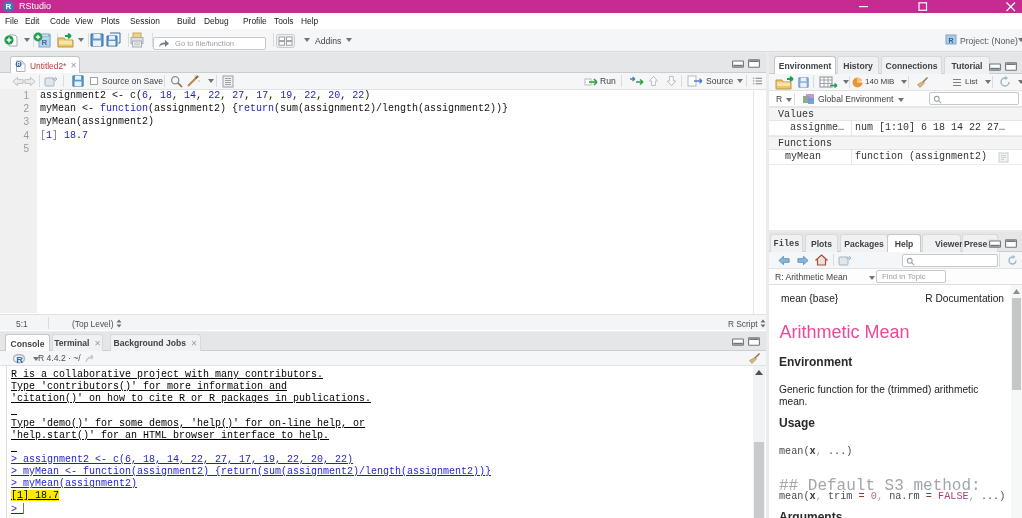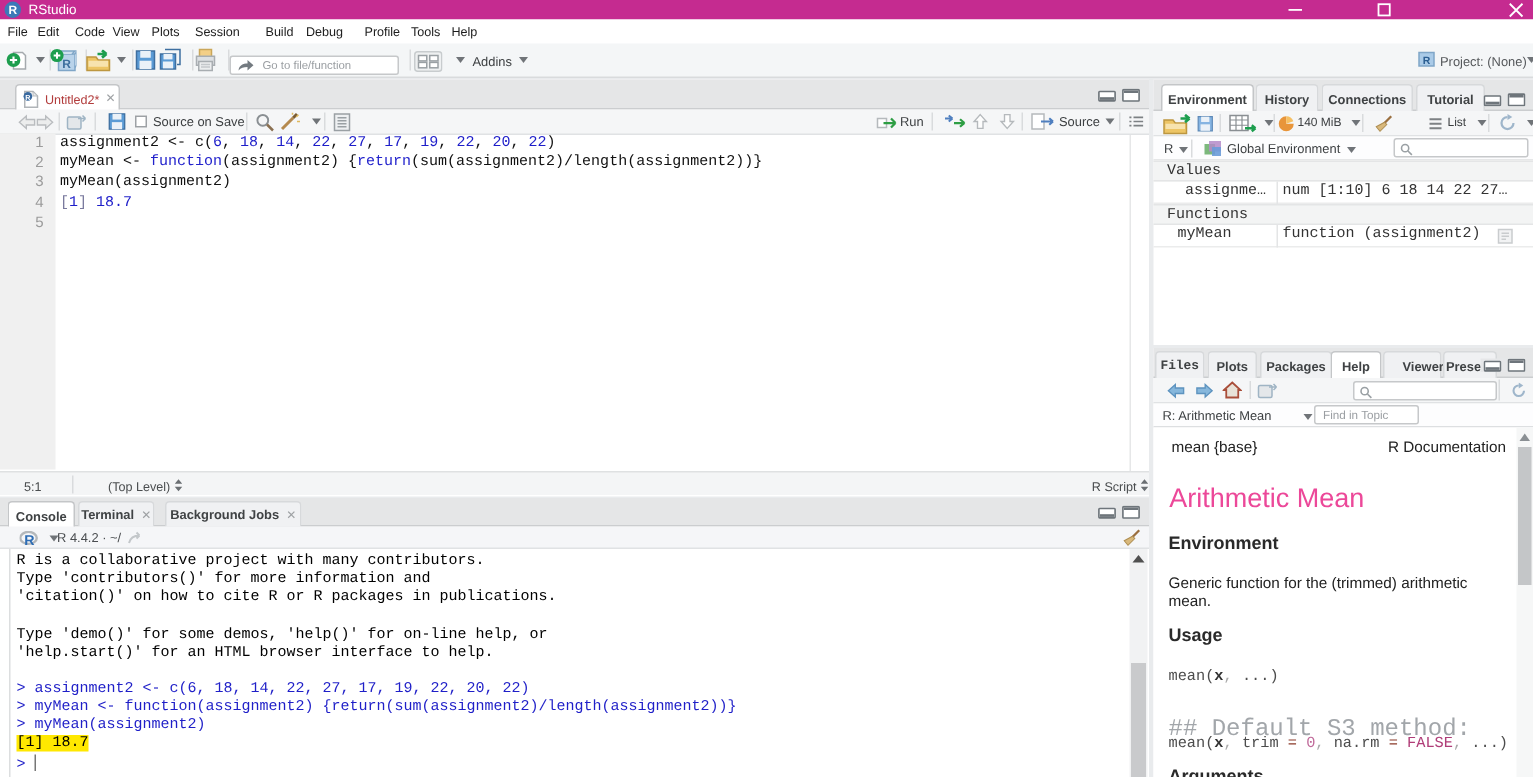--- a/index.html
+++ b/index.html
@@ -41,21 +41,21 @@
   #gutter div, #code div { height:13.4px; line-height:13.4px; white-space:pre; }
   .kw { color:#2222cc; }
   .num { color:#1d1dc9; }
   .brk { color:#7a7a9e; }
 
   
   #statusbar { position:absolute; left:0; top:261px; width:766px; height:16px; background:#f4f5f6; border-top:1px solid #dfe1e2; font-size:8.4px; color:#4a4d4f; }
 
   
   #consoletext { position:absolute; left:11px; top:37px; width:740px; font-size:10px; color:#000; }
-  #consoletext div { height:12.15px; line-height:12.15px; white-space:pre; }
+  #consoletext div { height:12.15px; line-height:12.15px; white-space:pre;text-decoration:underline; }
   .cin { color:#1f1fc8; }
   .hl { background:#ffe800; }
 
   
   .sbtrack { position:absolute; background:#f1f2f3; }
   .sbthumb { position:absolute; background:#c9cacc; }
 
   
   .envhdr { background:#f3f4f4; border-bottom:1px solid #e4e5e6; border-top:1px solid #e4e5e6; }
   .envrow { border-bottom:1px solid #ebecec; }

